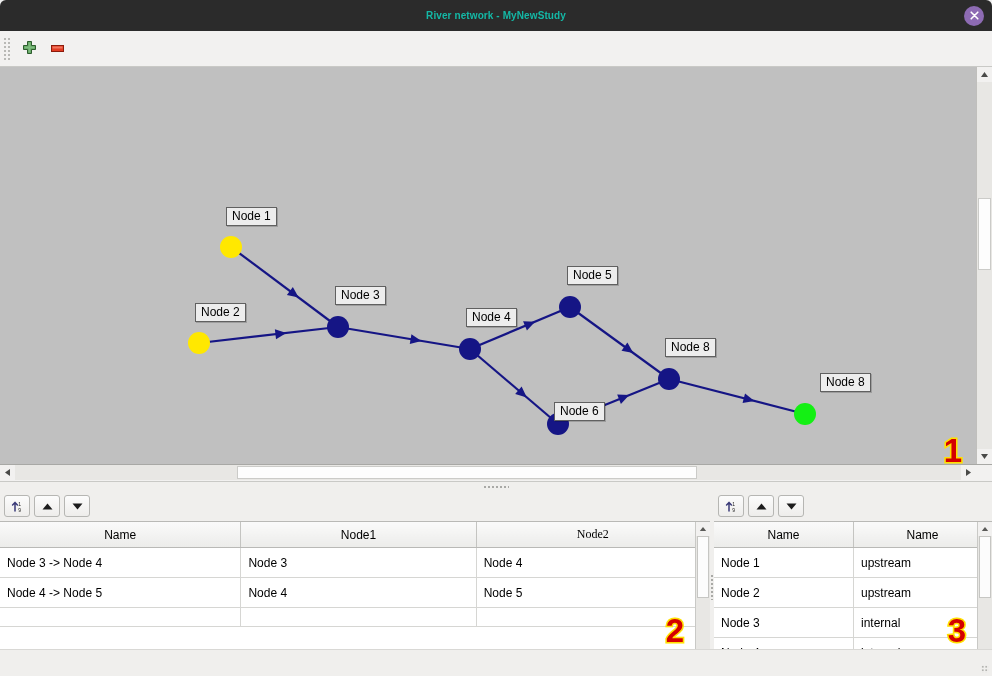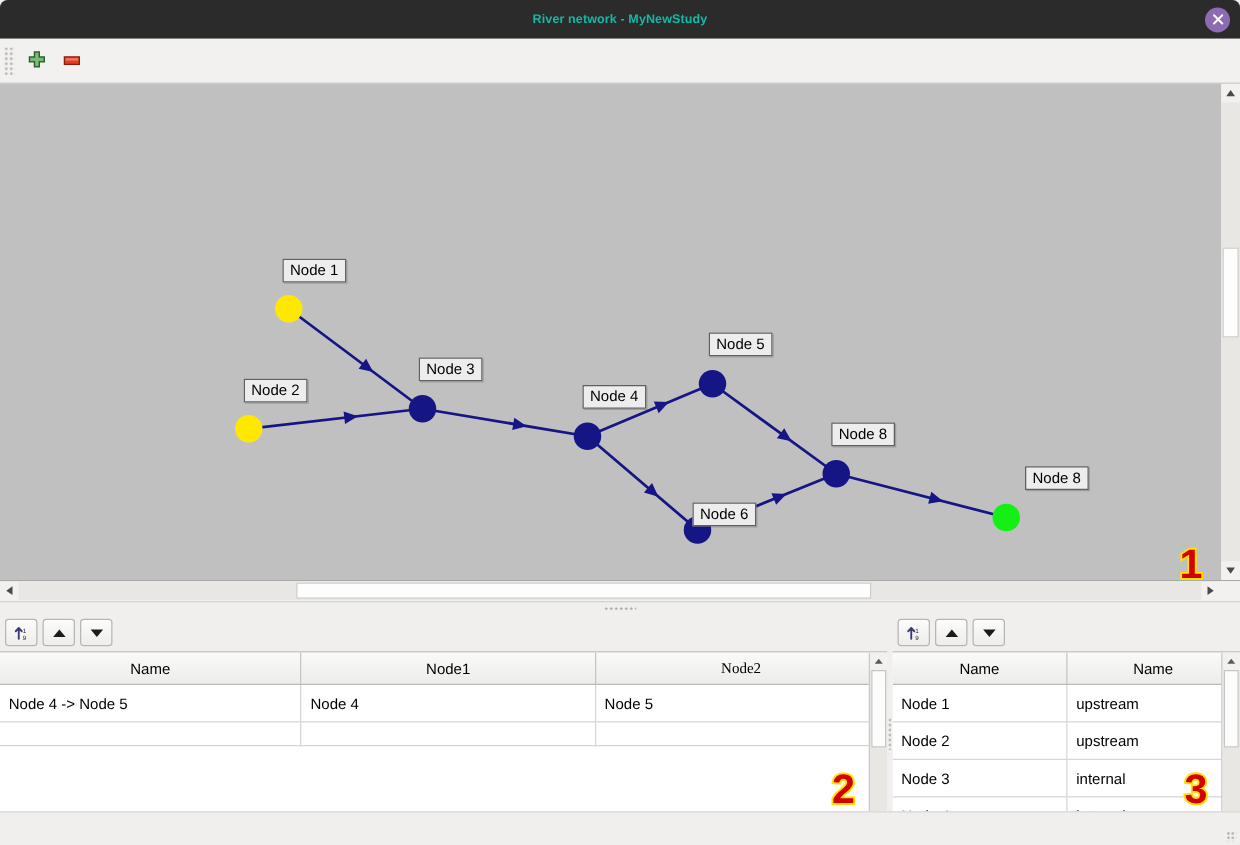--- a/index.html
+++ b/index.html
@@ -491,20 +491,25 @@
         <table class="grid" id="reaches-table">
             <thead>
               <tr>
                 <th style="width: 236px;">Name</th>
                 <th style="width: 230px;">Node1</th>
                 <th style="width: 228px; font-family: Liberation Serif, serif;">Node2</th>
               </tr>
             </thead>
             <tbody>
               <tr>
+                <td style="width: 236px;">Node 3 -&gt; Node 4</td>
+                <td style="width: 230px;">Node 3</td>
+                <td style="width: 228px;">Node 4</td>
+              </tr>
+              <tr>
                 <td style="width: 236px;">Node 4 -&gt; Node 5</td>
                 <td style="width: 230px;">Node 4</td>
                 <td style="width: 228px;">Node 5</td>
               </tr>
               <tr class="empty">
                 <td style="width: 236px;">&nbsp;</td>
                 <td style="width: 230px;">&nbsp;</td>
                 <td style="width: 228px;">&nbsp;</td>
               </tr>
             </tbody>

